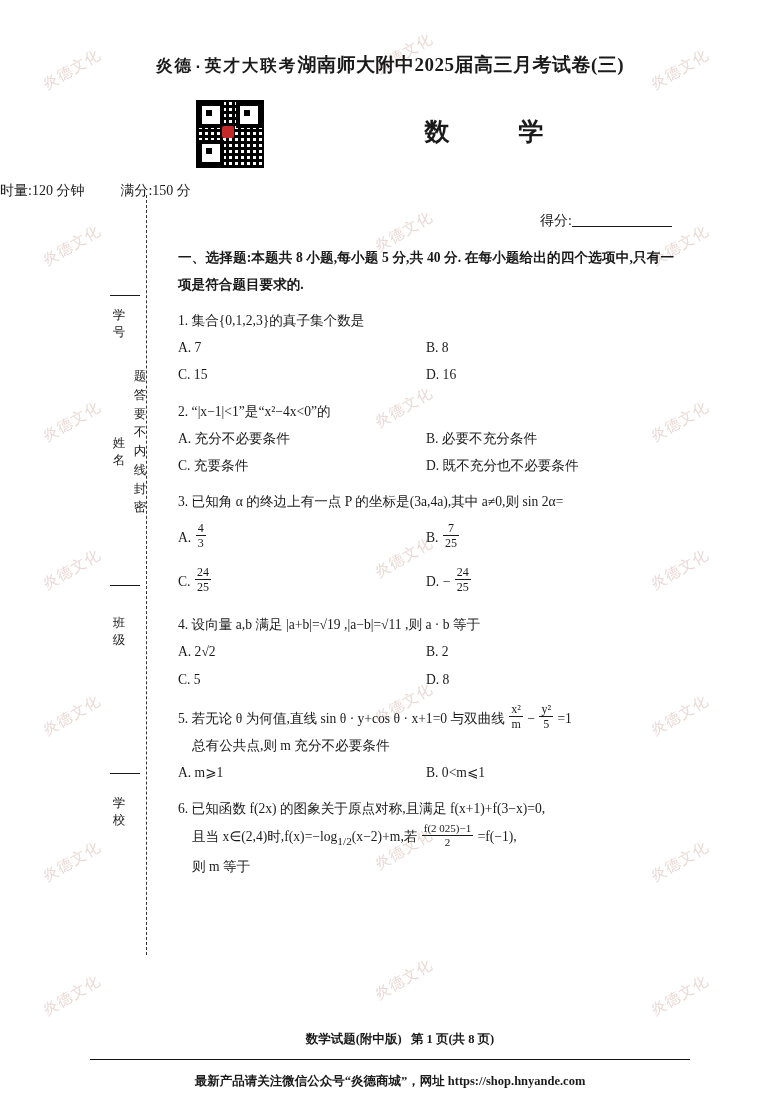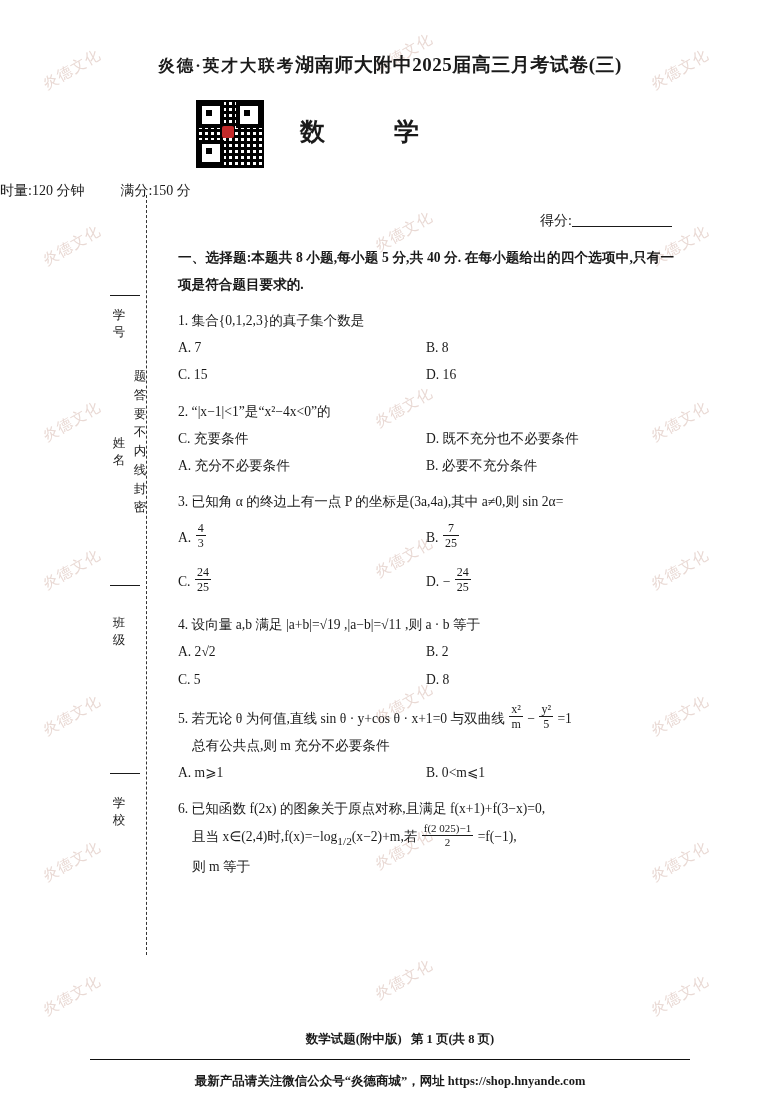--- a/index.html
+++ b/index.html
@@ -59,21 +59,21 @@
   .vcol-2 span{display:block;}
 
   
   .title-row{
     position:absolute;left:0;right:0;top:52px;
     text-align:center;
     font-size:16.5px;
     font-weight:bold;
     letter-spacing:0.5px;
   }
-  .title-row .brand{letter-spacing:2px;}
+  .title-row .brand{letter-spacing:2px;font-family:Liberation Mono, monospace;}
   .title-row .sub{font-size:19px;font-weight:bold;}
 
   .qr{
     position:absolute;left:196px;top:100px;
     width:68px;height:68px;
     background:
       repeating-linear-gradient(90deg,#000 0 3px,#fff 3px 6px),
       repeating-linear-gradient(0deg,#000 0 3px,#fff 3px 6px);
     background-blend-mode:multiply;
   }
@@ -82,21 +82,21 @@
     background:#c32b2b;border-radius:2px;
   }
   .qr .fc{position:absolute;width:18px;height:18px;border:4px solid #000;background:#fff;}
   .qr .fc.tl{left:2px;top:2px;}
   .qr .fc.tr{right:2px;top:2px;}
   .qr .fc.bl{left:2px;bottom:2px;}
   .qr .fc i{position:absolute;left:4px;top:4px;width:6px;height:6px;background:#000;}
 
   .subject{
     position:absolute;left:300px;right:90px;top:115px;
-    text-align:left;
+    text-align:center;
     font-size:25px;
     font-weight:bold;
     letter-spacing:22px;
   }
   .timeline-row{
     position:absolute;left:0;right:0;top:182px;
     text-align:left;font-size:14px;
   }
   .timeline-row .gap{display:inline-block;width:36px;}
   .score-row{
@@ -259,26 +259,26 @@
       </div>
       <div class="opt-row">
         <div class="col">C. 15</div>
         <div class="col">D. 16</div>
       </div>
     </div>
 
     <div class="q">
       <span class="stem"><span>2.</span> <span>“|x−1|&lt;1”是“x²−4x&lt;0”的</span></span>
       <div class="opt-row">
+        <div class="col">A. 充分不必要条件</div>
+        <div class="col">B. 必要不充分条件</div>
+      </div>
+      <div class="opt-row">
         <div class="col">C. 充要条件</div>
         <div class="col">D. 既不充分也不必要条件</div>
-      </div>
-      <div class="opt-row">
-        <div class="col">A. 充分不必要条件</div>
-        <div class="col">B. 必要不充分条件</div>
       </div>
     </div>
 
     <div class="q">
       <span class="stem"><span>3.</span> <span>已知角 α 的终边上有一点 P 的坐标是(3a,4a),其中 a≠0,则 sin 2α=</span></span>
       <div class="opt-row" style="margin-top:6px;">
         <div class="col">
           <span>A.</span>
           <span class="frac">
             <span class="num">4</span>

